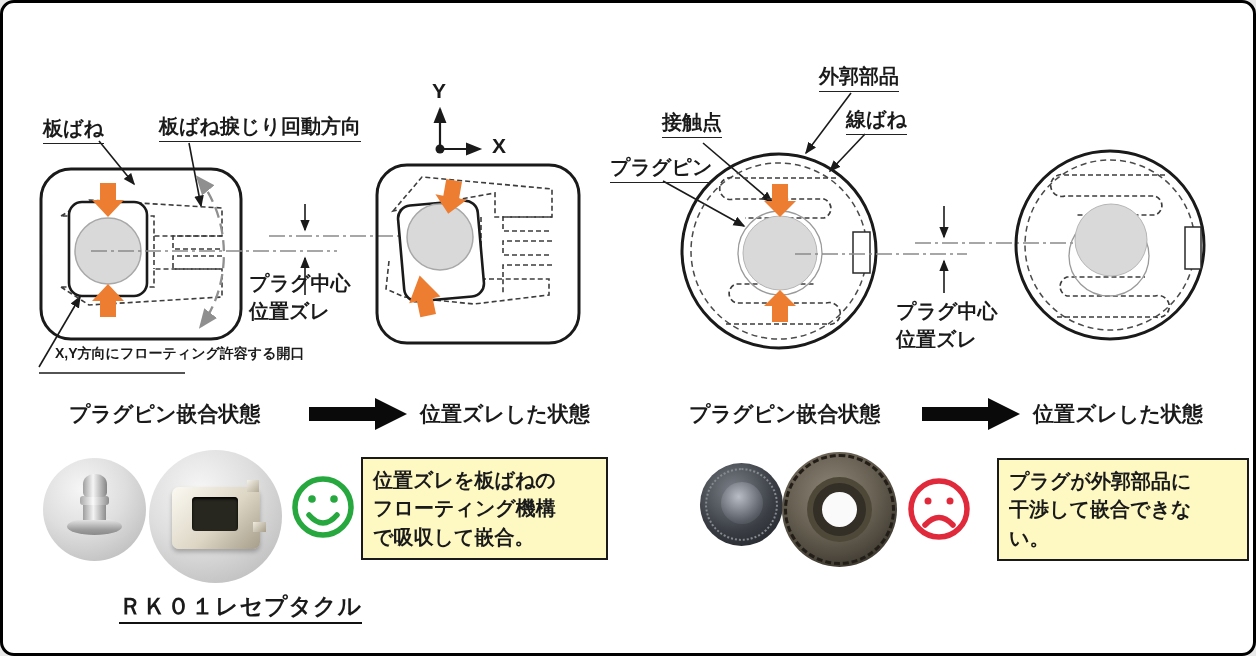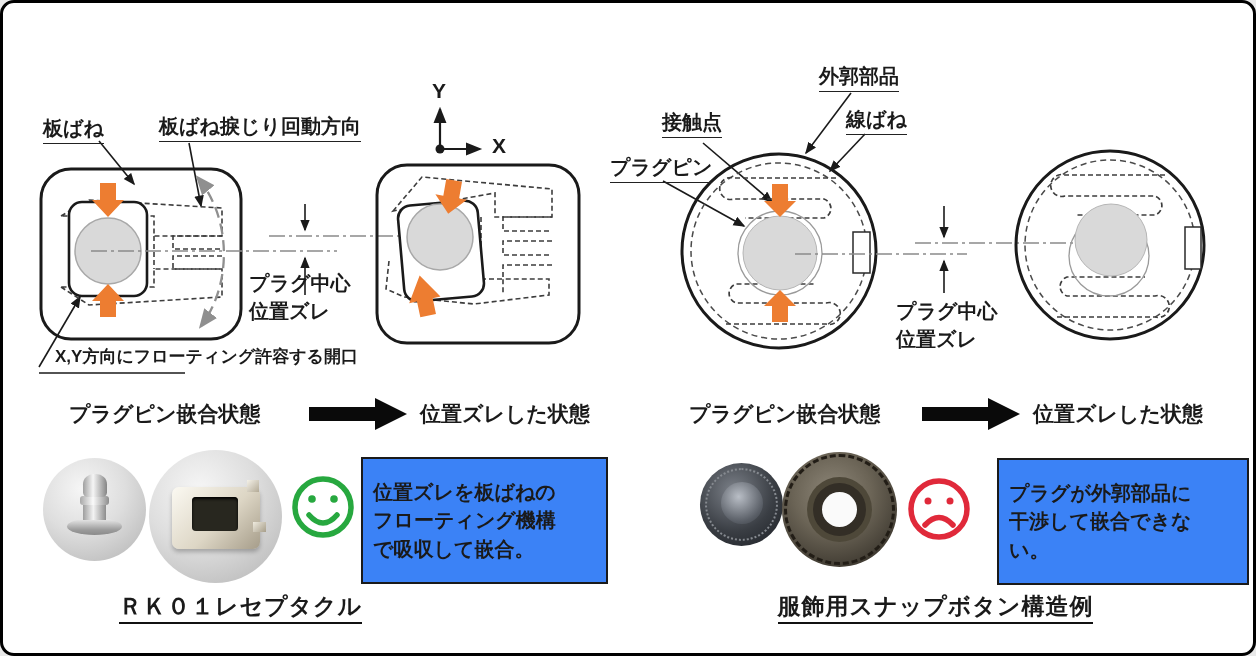--- a/index.html
+++ b/index.html
@@ -8,23 +8,23 @@
     border:3px solid #000;border-radius:14px;box-sizing:border-box;overflow:hidden;
     font-family:"Liberation Sans","DejaVu Sans",sans-serif;color:#1a1a1a;
   }
   .abs{position:absolute;}
   .lbl{font-size:20px;font-weight:600;white-space:nowrap;}
   .lbl.ul{border-bottom:1.6px solid #222;padding-bottom:1px;}
   .axis-lbl{font-size:21px;font-weight:600;}
   .dim-lbl{font-size:20px;font-weight:600;line-height:1.4;}
   .dim-lbl span{display:block;}
   .state-lbl{font-size:21px;font-weight:600;white-space:nowrap;}
-  .small-bold{font-size:17px;font-weight:800;white-space:nowrap;}
+  .small-bold{font-size:14px;font-weight:800;white-space:nowrap;}
   .note-box{
-    border:2px solid #1a1a1a;background:#3b82f6;padding:19px 10px;
+    border:2px solid #1a1a1a;background:#fef9c3;padding:7px 10px;
     font-size:20px;font-weight:600;line-height:1.42;
   }
   .note-box span{display:block;white-space:nowrap;}
   .title{font-size:23px;font-weight:800;letter-spacing:1px;
     border-bottom:2.5px solid #111;padding-bottom:3px;white-space:nowrap;margin-left:15px;}
   .title-wrap{text-align:center;}
   svg{position:absolute;left:0;top:0;}
   .orange{fill:var(--orange);}
   .ln{stroke:#1a1a1a;fill:none;}
   .photo{position:absolute;border-radius:50%;overflow:hidden;}
@@ -222,17 +222,14 @@
 
   <div class="abs note-box" style="left:994px;top:455px;width:228px;">
     <span>プラグが外郭部品に</span>
     <span>干渉して嵌合できな</span>
     <span>い。</span>
   </div>
 
   <div class="abs title-wrap" style="left:60px;top:588px;width:340px;">
     <span class="title">ＲＫ０１レセプタクル</span>
   </div>
-  <div class="abs title-wrap" style="left:745px;top:588px;width:360px;">
-    <span class="title">服飾用スナップボタン構造例</span>
-  </div>
 
 </div>
 
 </body></html>

